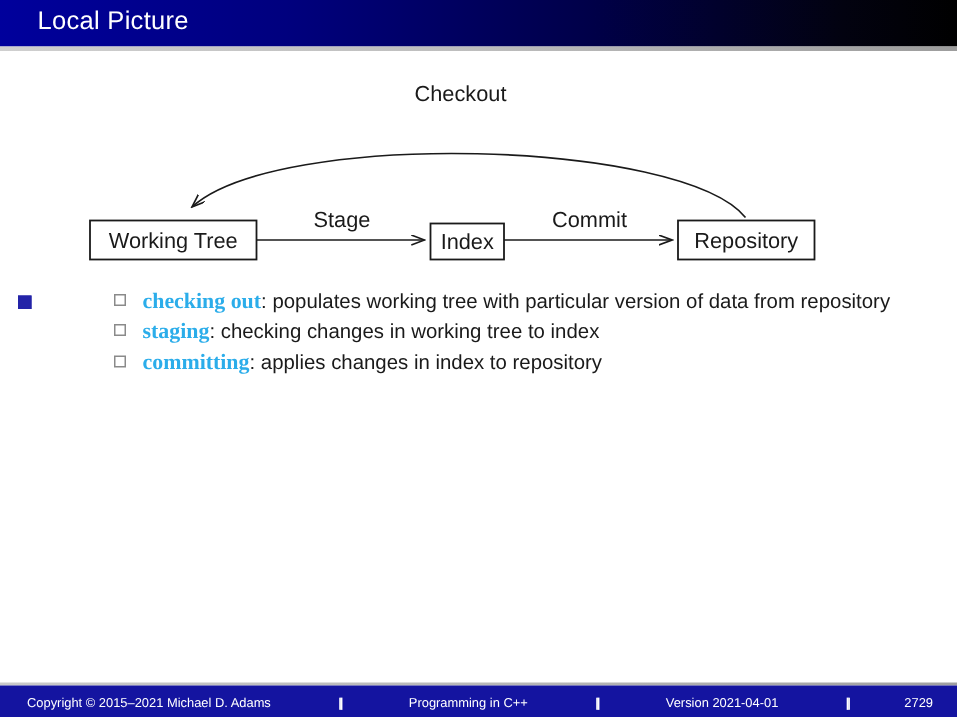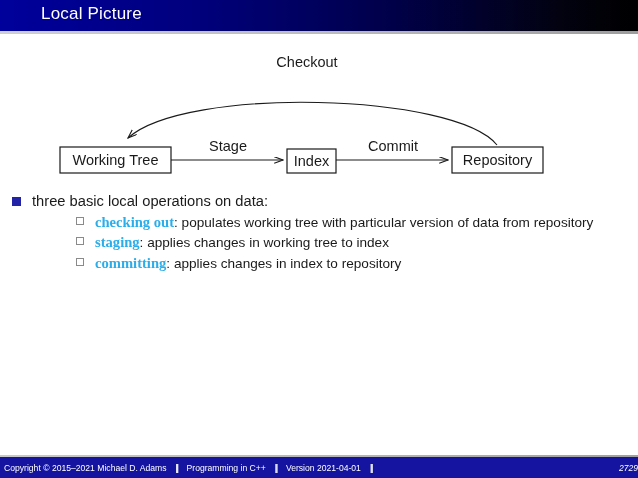--- a/index.html
+++ b/index.html
@@ -19,21 +19,21 @@
   .slide-header {
     position: absolute;
     left: 0;
     top: 0;
     width: 638px;
     height: 31px;
     background: linear-gradient(to right, #00009c 0%, #00007e 30%, #000048 62%, #020210 88%, #000000 100%);
   }
   .slide-header .title {
     position: absolute;
-    left: 41px;
+    left: 25px;
     top: 4px;
     font-size: 17px;
     color: #ffffff;
     letter-spacing: 0.2px;
     white-space: nowrap;
   }
   .header-rule {
     position: absolute;
     left: 0;
     top: 31px;
@@ -141,32 +141,33 @@
     height: 21px;
     background: #1414a0;
     color: #ffffff;
     font-size: 8.6px;
     display: flex;
     align-items: center;
   }
   .slide-footer .f-left {
     display: flex;
     align-items: flex-start;
-    padding-left: 4px;
+    padding-left: 18px;
     white-space: nowrap;
+    gap: 36px;
   }
   .slide-footer .sep {
     font-weight: bold;
     padding: 0 9px;
     letter-spacing: -1.4px;
   }
   .slide-footer .f-right {
     margin-left: auto;
+    padding-right: 16px;
     white-space: nowrap;
-    font-style: italic;
   }
 </style>
 </head>
 <body>
 
 <div class="slide-header">
   <div class="title">Local Picture</div>
 </div>
 <div class="header-rule"></div>
 
@@ -216,30 +217,29 @@
     <li class="item1">
       <span class="m1"></span>
       <div class="lvl2-wrap">
         <ul class="lvl2">
         </ul>
       </div>
     </li>
 
     <li class="item1">
       <span class="m1"></span>
-      <span>three basic local operations on data:</span>
       <div class="lvl2-wrap">
         <ul class="lvl2">
           <li class="item2">
             <span class="m2"></span>
             <span class="kw">checking out</span><span>: populates working tree with particular version of data from repository</span>
           </li>
           <li class="item2">
             <span class="m2"></span>
-            <span class="kw">staging</span><span>: applies changes in working tree to index</span>
+            <span class="kw">staging</span><span>: checking changes in working tree to index</span>
           </li>
           <li class="item2">
             <span class="m2"></span>
             <span class="kw">committing</span><span>: applies changes in index to repository</span>
           </li>
         </ul>
       </div>
     </li>
 
   </ul>

